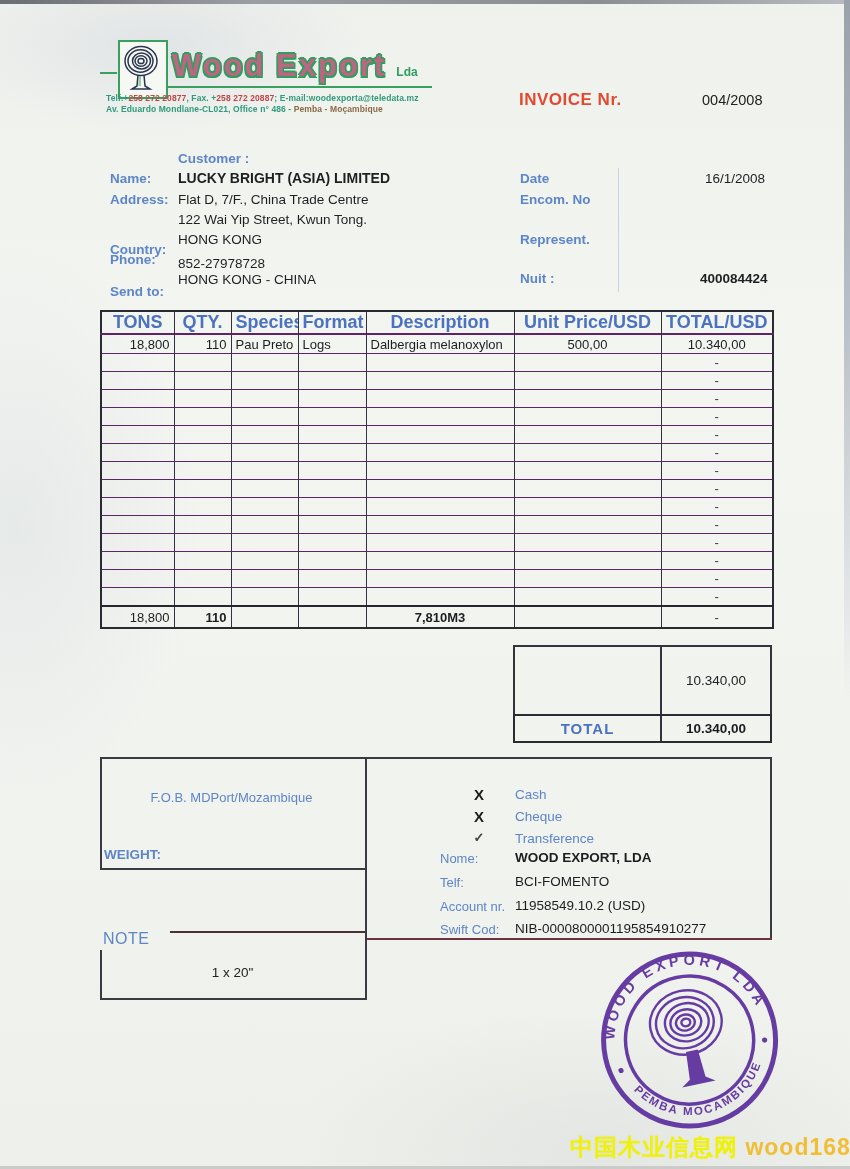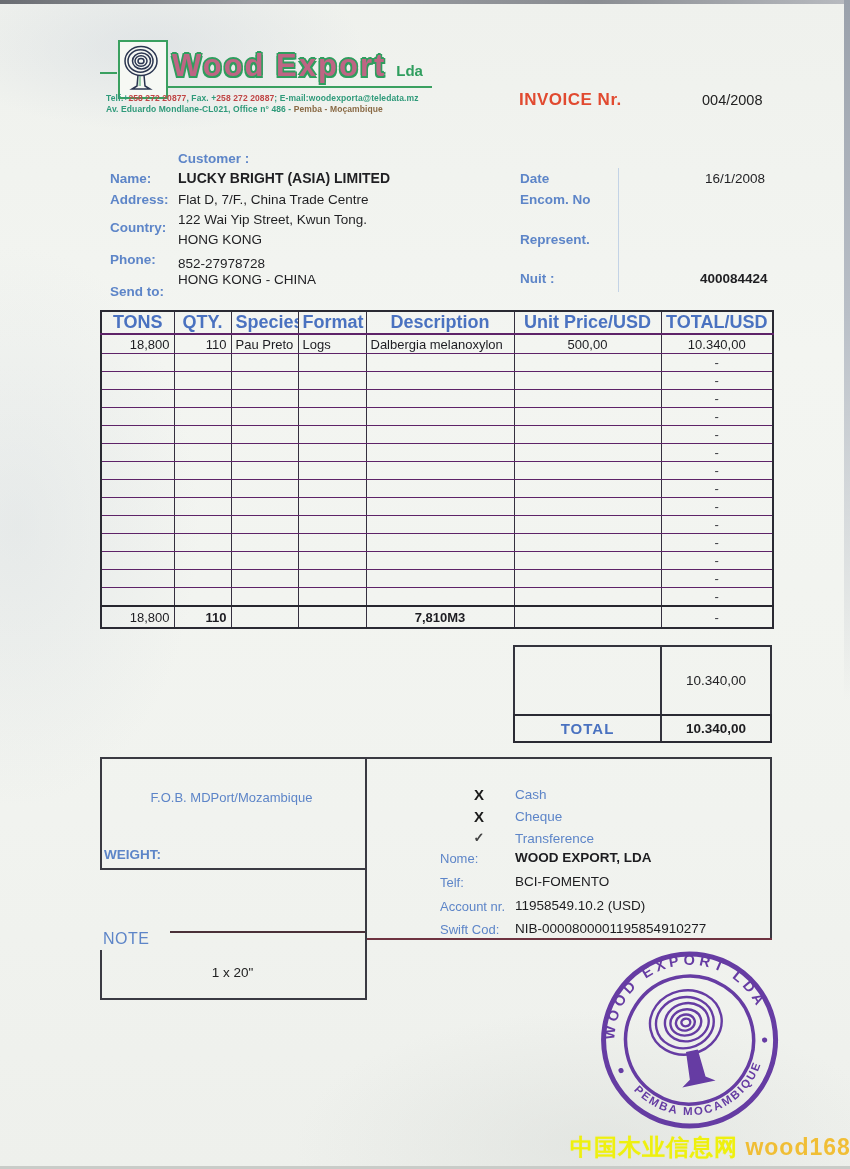--- a/index.html
+++ b/index.html
@@ -29,21 +29,21 @@
   .logo-box{left:118px;top:40px;width:46px;height:55px;border:2px solid #3aa060;background:#f6f8f4;}
   .green-line-left{left:100px;top:72px;width:17px;height:2px;background:#3aa060;}
   .green-underline{left:167px;top:86px;width:265px;height:2px;background:#3aa060;}
   .wordmark{left:172px;top:48px;white-space:nowrap;}
   .wordmark .brand{
     font-size:31px;font-weight:900;letter-spacing:2px;color:#bf6584;
     text-shadow:-1.5px -1.5px 0 #2f9e5e, 1.5px -1.5px 0 #2f9e5e,
                 -1.5px 1.5px 0 #2f9e5e, 1.5px 1.5px 0 #2f9e5e,
                 0 2px 0 #2f9e5e, 0 -2px 0 #2f9e5e;
   }
-  .wordmark .suffix{font-size:15px;font-weight:bold;color:#2f9e5e;margin-left:10px;}
+  .wordmark .suffix{font-size:12px;font-weight:bold;color:#2f9e5e;margin-left:10px;}
   .contact{left:106px;top:93px;width:330px;font-size:8.5px;font-weight:bold;line-height:11px;letter-spacing:.1px;}
   .c-green{color:#2f9a7a;}
   .c-red{color:#c04545;}
   .c-brown{color:#8a6a45;}
 
   .invoice-label{left:519px;top:90px;font-size:17px;font-weight:bold;color:#e14a30;letter-spacing:.5px;}
   .invoice-number{left:702px;top:92px;font-size:14.5px;color:#222;}
 
   
   .lbl{color:#5d85c8;font-weight:bold;font-size:13.5px;}
@@ -152,21 +152,21 @@
 
   <div class="abs lbl cust-title">Customer :</div>
 
   <div class="abs lbl cust-label" style="top:171px;">Name:</div>
   <div class="abs val bold cust-val" style="top:170px;font-size:14px;">LUCKY BRIGHT (ASIA) LIMITED</div>
 
   <div class="abs lbl cust-label" style="top:192px;">Address:</div>
   <div class="abs val cust-val" style="top:192px;">Flat D, 7/F., China Trade Centre</div>
   <div class="abs val cust-val" style="top:212px;">122 Wai Yip Street, Kwun Tong.</div>
 
-  <div class="abs lbl cust-label" style="top:220px;">Country:</div>
+  <div class="abs lbl cust-label" style="top:242px;">Country:</div>
   <div class="abs val cust-val" style="top:232px;">HONG KONG</div>
 
   <div class="abs lbl cust-label" style="top:252px;">Phone:</div>
   <div class="abs val cust-val" style="top:256px;text-align:center;">852-27978728</div>
 
   <div class="abs lbl cust-label" style="top:284px;">Send to:</div>
   <div class="abs val cust-val" style="top:272px;">HONG KONG - CHINA</div>
 
   <div class="abs meta-vline"></div>
   <div class="abs lbl meta-label" style="top:171px;">Date</div>

